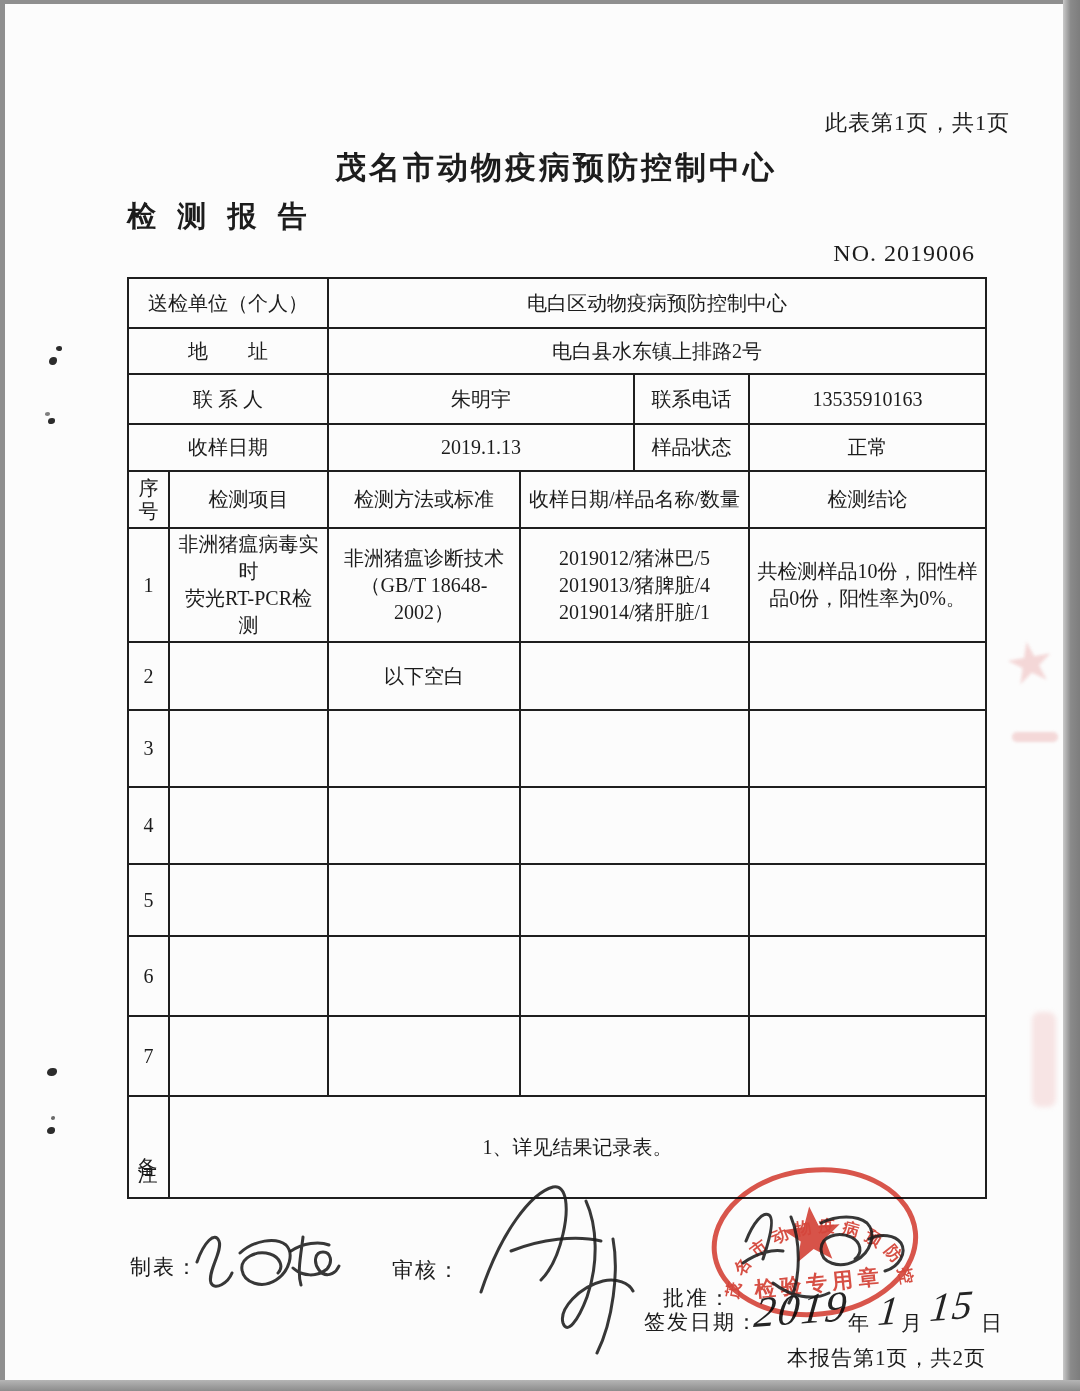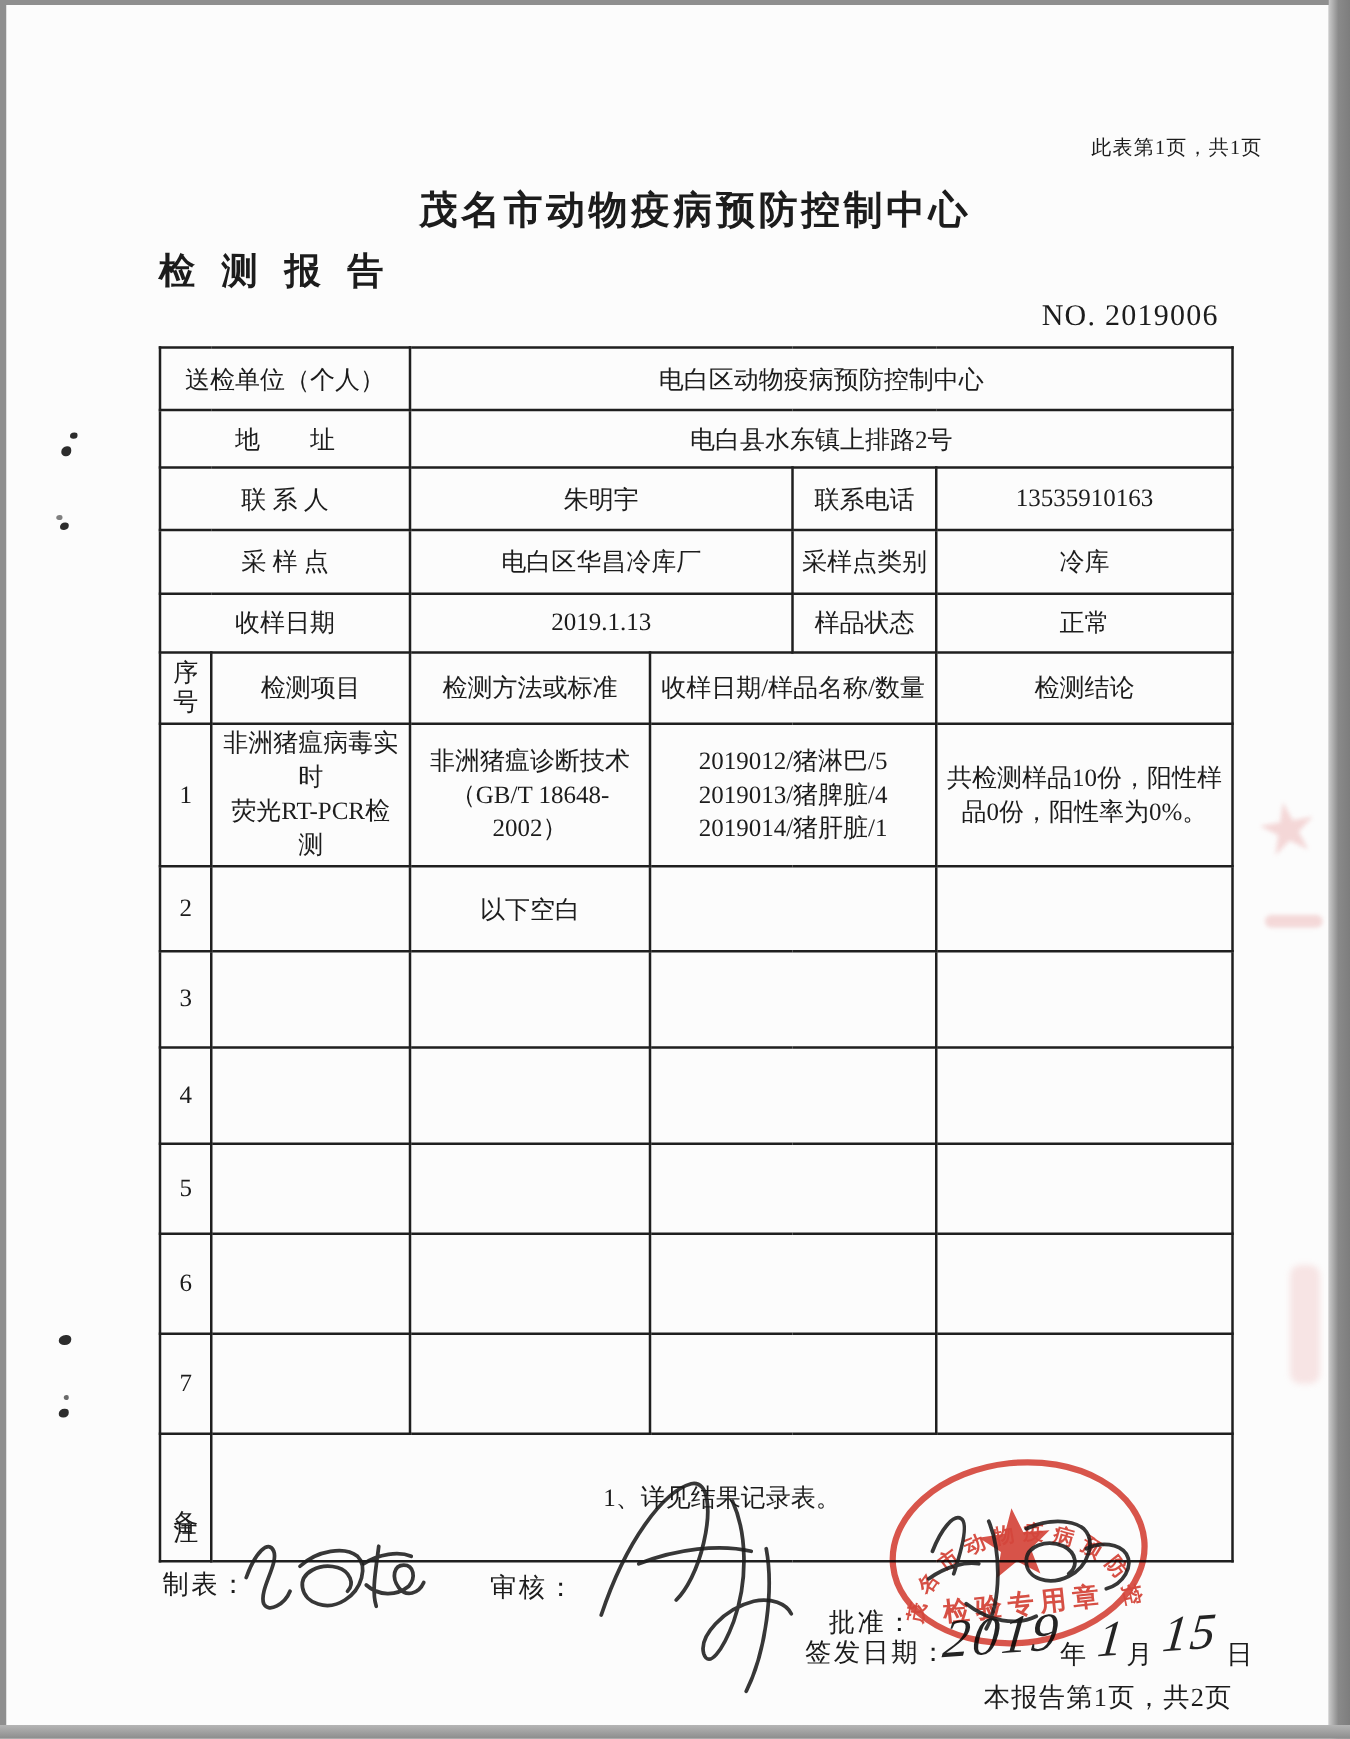--- a/index.html
+++ b/index.html
@@ -11,21 +11,21 @@
   }
   .paper { position:absolute; left:5px; top:4px; width:1058px; height:1376px; background:#fcfcfc; }
   .edge-right { position:absolute; right:0; top:0; width:17px; height:100%;
     background:linear-gradient(to right,#c9c9c9 0%,#8a8a8a 45%,#7d7d7d 100%); }
   .edge-bottom { position:absolute; left:0; bottom:0; width:1080px; height:11px;
     background:linear-gradient(to bottom,#b5b5b5,#8c8c8c); }
 
   .abs { position:absolute; }
 
   .mgmt      { top:80px;  right:68px; font-size:22px; letter-spacing:1px; }
-  .sheetnote { top:108px; right:70px; font-size:16px; letter-spacing:1px; }
+  .sheetnote { top:108px; right:70px; font-size:22px; letter-spacing:1px; }
   .org-title { top:147px; left:127px; width:858px; text-align:center;
                font-size:31px; font-weight:bold; letter-spacing:3px; }
   .report-title { top:197px; left:127px; width:858px; text-align:left;
                font-size:29px; font-weight:bold; letter-spacing:7px; }
   .report-no { top:240px; right:105px; font-size:24px; letter-spacing:1px;margin-left:48px; }
 
   table.report { position:absolute; left:127px; top:277px; width:858px;
     border-collapse:collapse; table-layout:fixed;border-radius:25px; }
   table.report td {
     border:2px solid #1f1f1f; text-align:center; vertical-align:middle;
@@ -99,26 +99,20 @@
       </tr>
       <tr class="h44">
         <td colspan="2">地　　址</td>
         <td colspan="4" class="left">电白县水东镇上排路2号</td>
       </tr>
       <tr class="h48">
         <td colspan="2">联 系 人</td>
         <td colspan="2">朱明宇</td>
         <td>联系电话</td>
         <td>13535910163</td>
-      </tr>
-      <tr class="h49">
-        <td colspan="2">采 样 点</td>
-        <td colspan="2">电白区华昌冷库厂</td>
-        <td>采样点类别</td>
-        <td>冷库</td>
       </tr>
       <tr class="h45">
         <td colspan="2">收样日期</td>
         <td colspan="2">2019.1.13</td>
         <td>样品状态</td>
         <td>正常</td>
       </tr>
 
       <tr class="h55">
         <td class="seq-head">序号</td>

